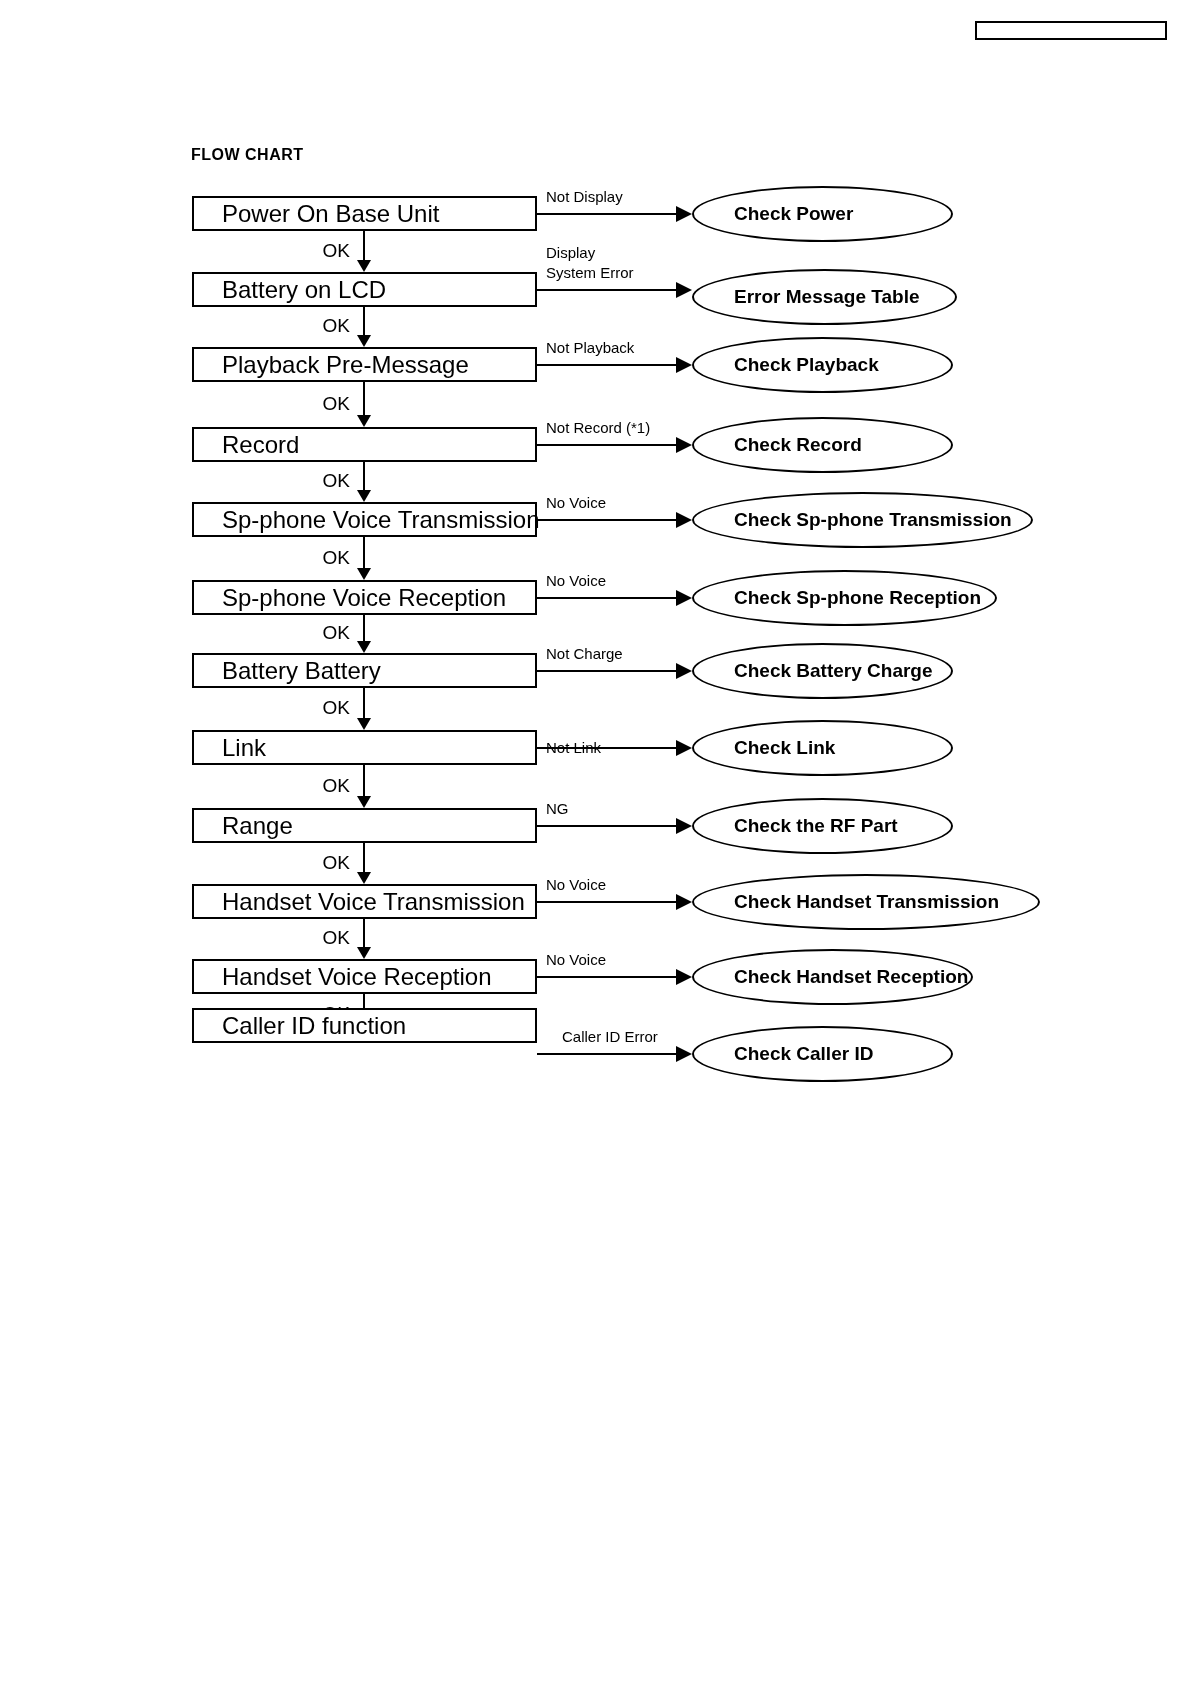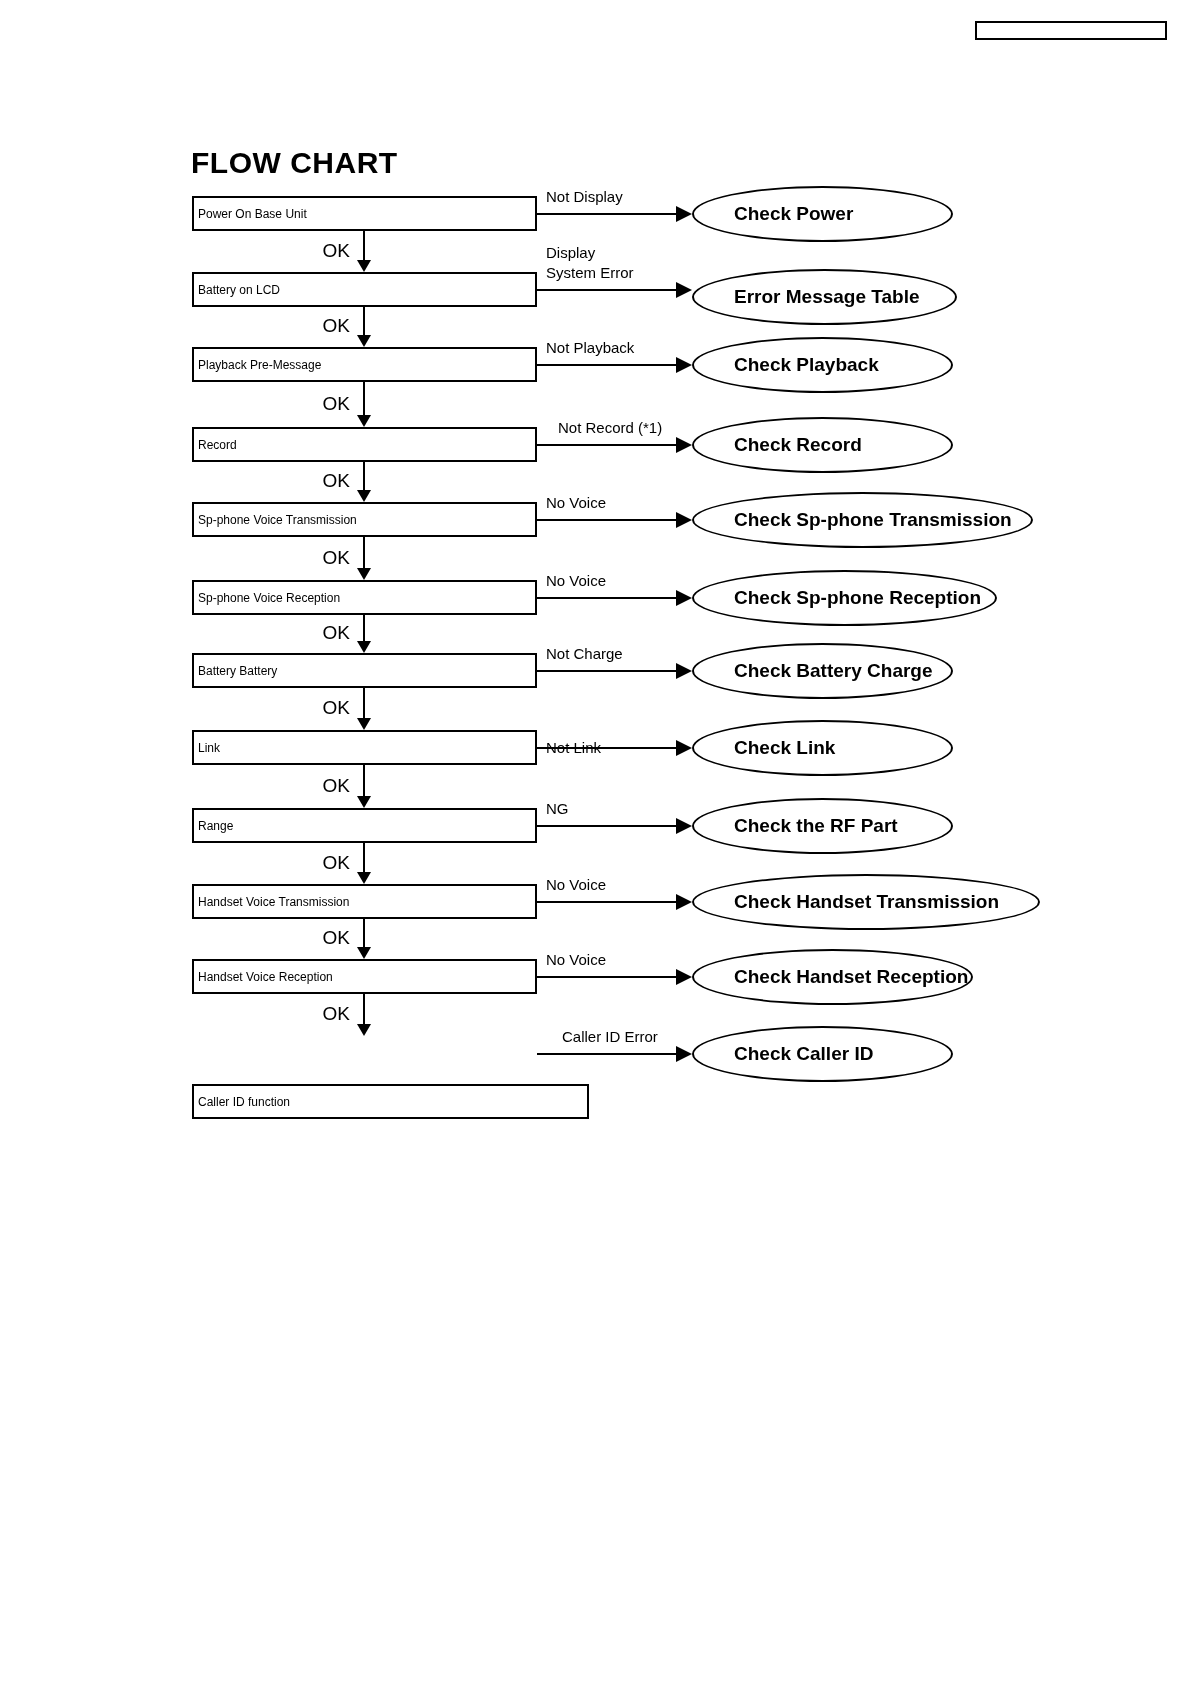--- a/index.html
+++ b/index.html
@@ -10,42 +10,42 @@
     height: 1684px;
     background: #ffffff;
     color: #000000;
     font-family: "Liberation Sans", sans-serif;
     overflow: hidden;
   }
   .page-title {
     position: absolute;
     left: 191px;
     top: 146px;
-    font-size: 30px;
+    font-size: 16px;
     font-weight: bold;
     letter-spacing: 0.5px;
     white-space: nowrap;
   }
   .corner-box {
     position: absolute;
     left: 975px;
     top: 21px;
     width: 192px;
     height: 19px;
     border: 2px solid #000000;
     background: #ffffff;
   }
   .step-box {
     position: absolute;
     border: 2px solid #000000;
     background: #ffffff;
     display: flex;
     align-items: center;
-    padding-left: 4px;
-    font-size: 12px;
+    padding-left: 28px;
+    font-size: 24px;
     white-space: nowrap;
   }
   .ellipse {
     position: absolute;
     border: 2px solid #000000;
     border-radius: 50%;
     background: #ffffff;
     display: flex;
     align-items: center;
     justify-content: flex-start;
@@ -146,21 +146,21 @@
     <div class="v-arrowhead" style="left: 357px; top: 415px;"></div>
     <div class="ok-label" style="left: 270px; top: 393.5px;">OK</div>
   </div>
 
   <div>
     <div class="step-box" style="left: 192px; top: 427px; width: 345px; height: 35px;">
       <span>Record</span>
     </div>
     <div class="h-line" style="left: 537px; top: 443.5px; width: 141px;"></div>
     <div class="h-arrowhead" style="left: 676px; top: 436.5px;"></div>
-    <div class="cond-label" style="left: 546px; top: 417.5px; margin-left: 12px;">Not Record (*1)</div>
+    <div class="cond-label" style="left: 546px; top: 417.5px;">Not Record (*1)</div>
     <div class="ellipse" style="left: 692px; top: 416.5px; width: 261px; height: 56px;">
       <span>Check Record</span>
     </div>
     <div class="v-line" style="left: 363px; top: 462px; height: 29px;"></div>
     <div class="v-arrowhead" style="left: 357px; top: 490px;"></div>
     <div class="ok-label" style="left: 270px; top: 471px;">OK</div>
   </div>
 
   <div>
     <div class="step-box" style="left: 192px; top: 502px; width: 345px; height: 35px;">
@@ -261,21 +261,21 @@
     <div class="cond-label" style="left: 546px; top: 949.5px;">No Voice</div>
     <div class="ellipse" style="left: 692px; top: 948.5px; width: 281px; height: 56px;">
       <span>Check Handset Reception</span>
     </div>
     <div class="v-line" style="left: 363px; top: 994px; height: 31px;"></div>
     <div class="v-arrowhead" style="left: 357px; top: 1024px;"></div>
     <div class="ok-label" style="left: 270px; top: 1004px;">OK</div>
   </div>
 
   <div>
-    <div class="step-box" style="left: 192px; top: 1084px; width: 397px; height: 35px;">
+    <div class="step-box" style="left: 192px; top: 1008px; width: 345px; height: 35px;">
       <span>Caller ID function</span>
     </div>
     <div class="h-line" style="left: 537px; top: 1052.5px; width: 141px;"></div>
     <div class="h-arrowhead" style="left: 676px; top: 1045.5px;"></div>
     <div class="cond-label" style="left: 546px; top: 1026.5px; margin-left: 16px;">Caller ID Error</div>
     <div class="ellipse" style="left: 692px; top: 1025.5px; width: 261px; height: 56px;">
       <span>Check Caller ID</span>
     </div>
 
   </div>

